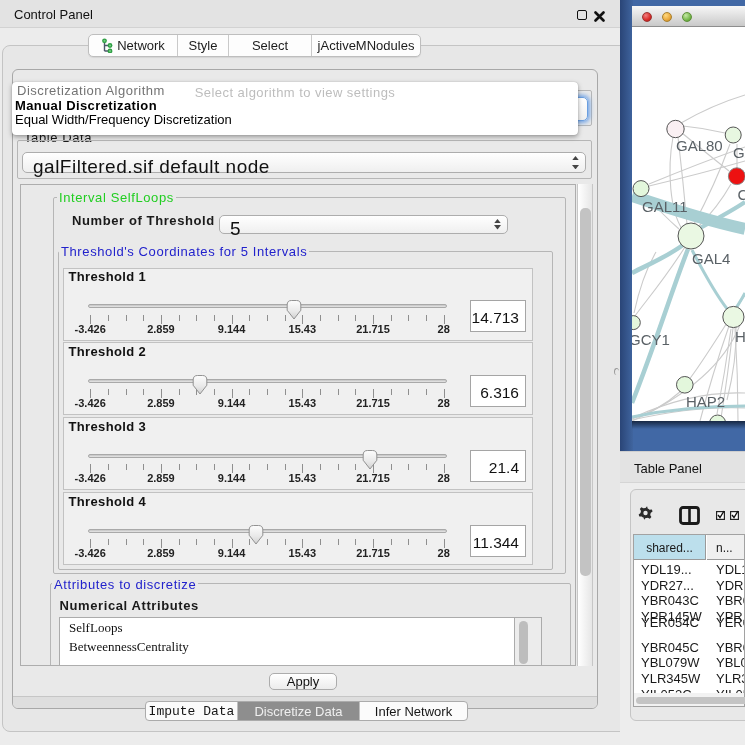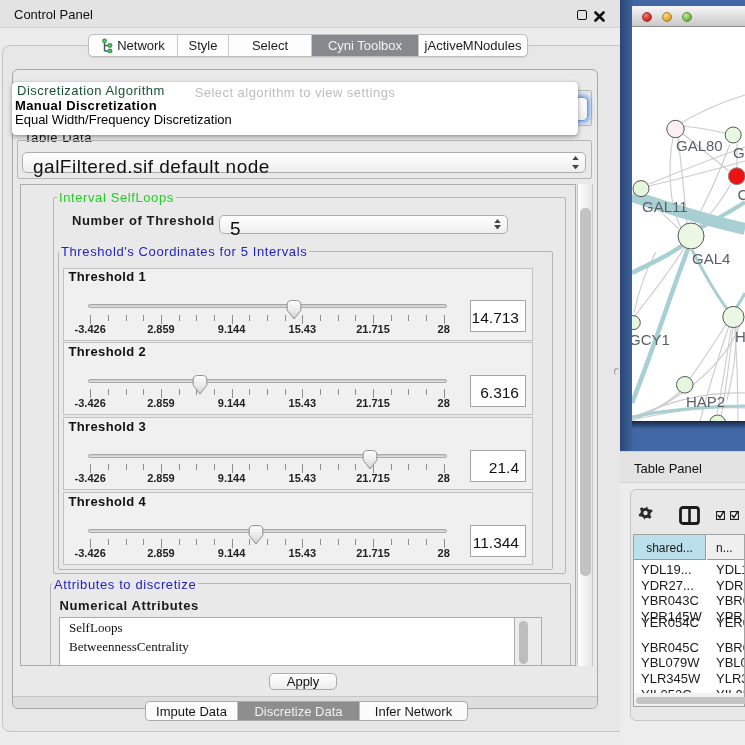--- a/index.html
+++ b/index.html
@@ -59,21 +59,21 @@
 #bstrip { left:0; top:626px; width:586px; height:13px; background:#DEDEDE; border-top:1px solid #C6C6C6; }
 
 
 #bottabs { left:142px; top:655px; height:20px; display:flex; background:#FBFBFB; border:1px solid #ABABAB; border-radius:4px; overflow:hidden; }
 #bottabs .seg { display:flex; align-items:center; font-size:13px; color:#161616; border-right:1px solid #BFBFBF; }
 #bottabs .seg:last-child { border-right:none; }
 #bottabs .sel { background:#8E8E8E; color:#EFEFEF; }
 
 
 #popup { left:12px; top:82px; width:566px; height:53px; background:#FFF; border-radius:4px; box-shadow:0 2px 5px rgba(0,0,0,0.35), 0 0 1px rgba(0,0,0,0.3); z-index:50; }
-#popup .ghost1 { position:absolute; left:5px; top:1px; font-size:13px; color:#14532d; letter-spacing:0.5px; }
+#popup .ghost1 { position:absolute; left:5px; top:1px; font-size:13px; color:#737373; letter-spacing:0.5px; }
 #popup .ghost2 { position:absolute; left:0; right:0; top:3px; text-align:center; font-size:13px; color:#BDBDBD; letter-spacing:0.45px; }
 #popup .it1 { position:absolute; left:3px; top:16px; font-size:13px; font-weight:bold; color:#000; letter-spacing:0.4px; }
 #popup .it2 { position:absolute; left:3px; top:30px; font-size:13px; color:#000; }
 
 
 #bluebg { left:620px; top:0; width:125px; height:451px; background:#4168A5; }
 #blueshadow { left:620px; top:0; width:13px; height:451px; background:linear-gradient(90deg,#2A4577,#40659F); }
 #nettitle { left:632px; top:6px; width:113px; height:21px; background:linear-gradient(#F7F7F7,#C9C9C9); border-bottom:1px solid #8E8E8E; }
 .light { position:absolute; top:5.5px; width:10px; height:10px; border-radius:50%; }
 #netcanvas { left:632px; top:27px; width:113px; height:394px; background:#FFF; overflow:hidden; }
@@ -110,21 +110,20 @@
         <path d="M3.5,3 V13 M3.5,7.5 H8.5 M3.5,13 H8.5" stroke="#4A5668" stroke-width="1.4" fill="none"></path>
         <circle cx="3.5" cy="2.8" r="2.4" fill="#2F9E44"></circle>
         <circle cx="9" cy="7.5" r="2.4" fill="#2F9E44"></circle>
         <circle cx="9" cy="13" r="2.4" fill="#2F9E44"></circle>
         <circle cx="3.5" cy="2.8" r="1.1" fill="#6FCE7E"></circle>
         <circle cx="9" cy="7.5" r="1.1" fill="#6FCE7E"></circle>
         <circle cx="9" cy="13" r="1.1" fill="#6FCE7E"></circle>
       </svg>Network</div>
   <div class="seg" style="width:51px;">Style</div>
   <div class="seg" style="width:83px;">Select</div>
-  <div class="seg sel" style="width:107px;">Cyni Toolbox</div>
   <div class="seg" style="width:108px;">jActiveMNodules</div>
 </div>
 
 <div id="outer" class="abs">
   <div id="inner" class="abs">
 
     <div class="group" style="left:4px; top:20px; width:575px; height:36px;"></div>
 
     <div class="combo" style="left:7px; top:27px; width:568px; height:24px; box-shadow:0 0 4px 2px rgba(90,150,230,0.8); border-color:#6B9FE0;"></div>
 
@@ -338,21 +337,21 @@
     </div>
 
     <div class="sbv" style="left:564px; top:114px; width:16px; height:482px;"></div>
     <div class="sbthumb" style="left:566.5px; top:138px; width:11px; height:368px;"></div>
 
     <div id="applybtn" class="abs">Apply</div>
     <div id="bstrip" class="abs"></div>
   </div>
 
   <div id="bottabs" class="abs">
-    <div class="seg" style="width:92px; justify-content:center;">Impute Data</div>
+    <div class="seg" style="width:92px; justify-content:center;font-family:Liberation Mono, monospace;">Impute Data</div>
     <div class="seg sel" style="width:122px; justify-content:center;">Discretize Data</div>
     <div class="seg" style="width:107px; justify-content:center;">Infer Network</div>
   </div>
 </div>
 
 <div id="popup" class="abs">
   <div class="ghost1">Discretization Algorithm</div>
   <div class="ghost2">Select algorithm to view settings</div>
   <div class="it1">Manual Discretization</div>
   <div class="it2">Equal Width/Frequency Discretization</div>

